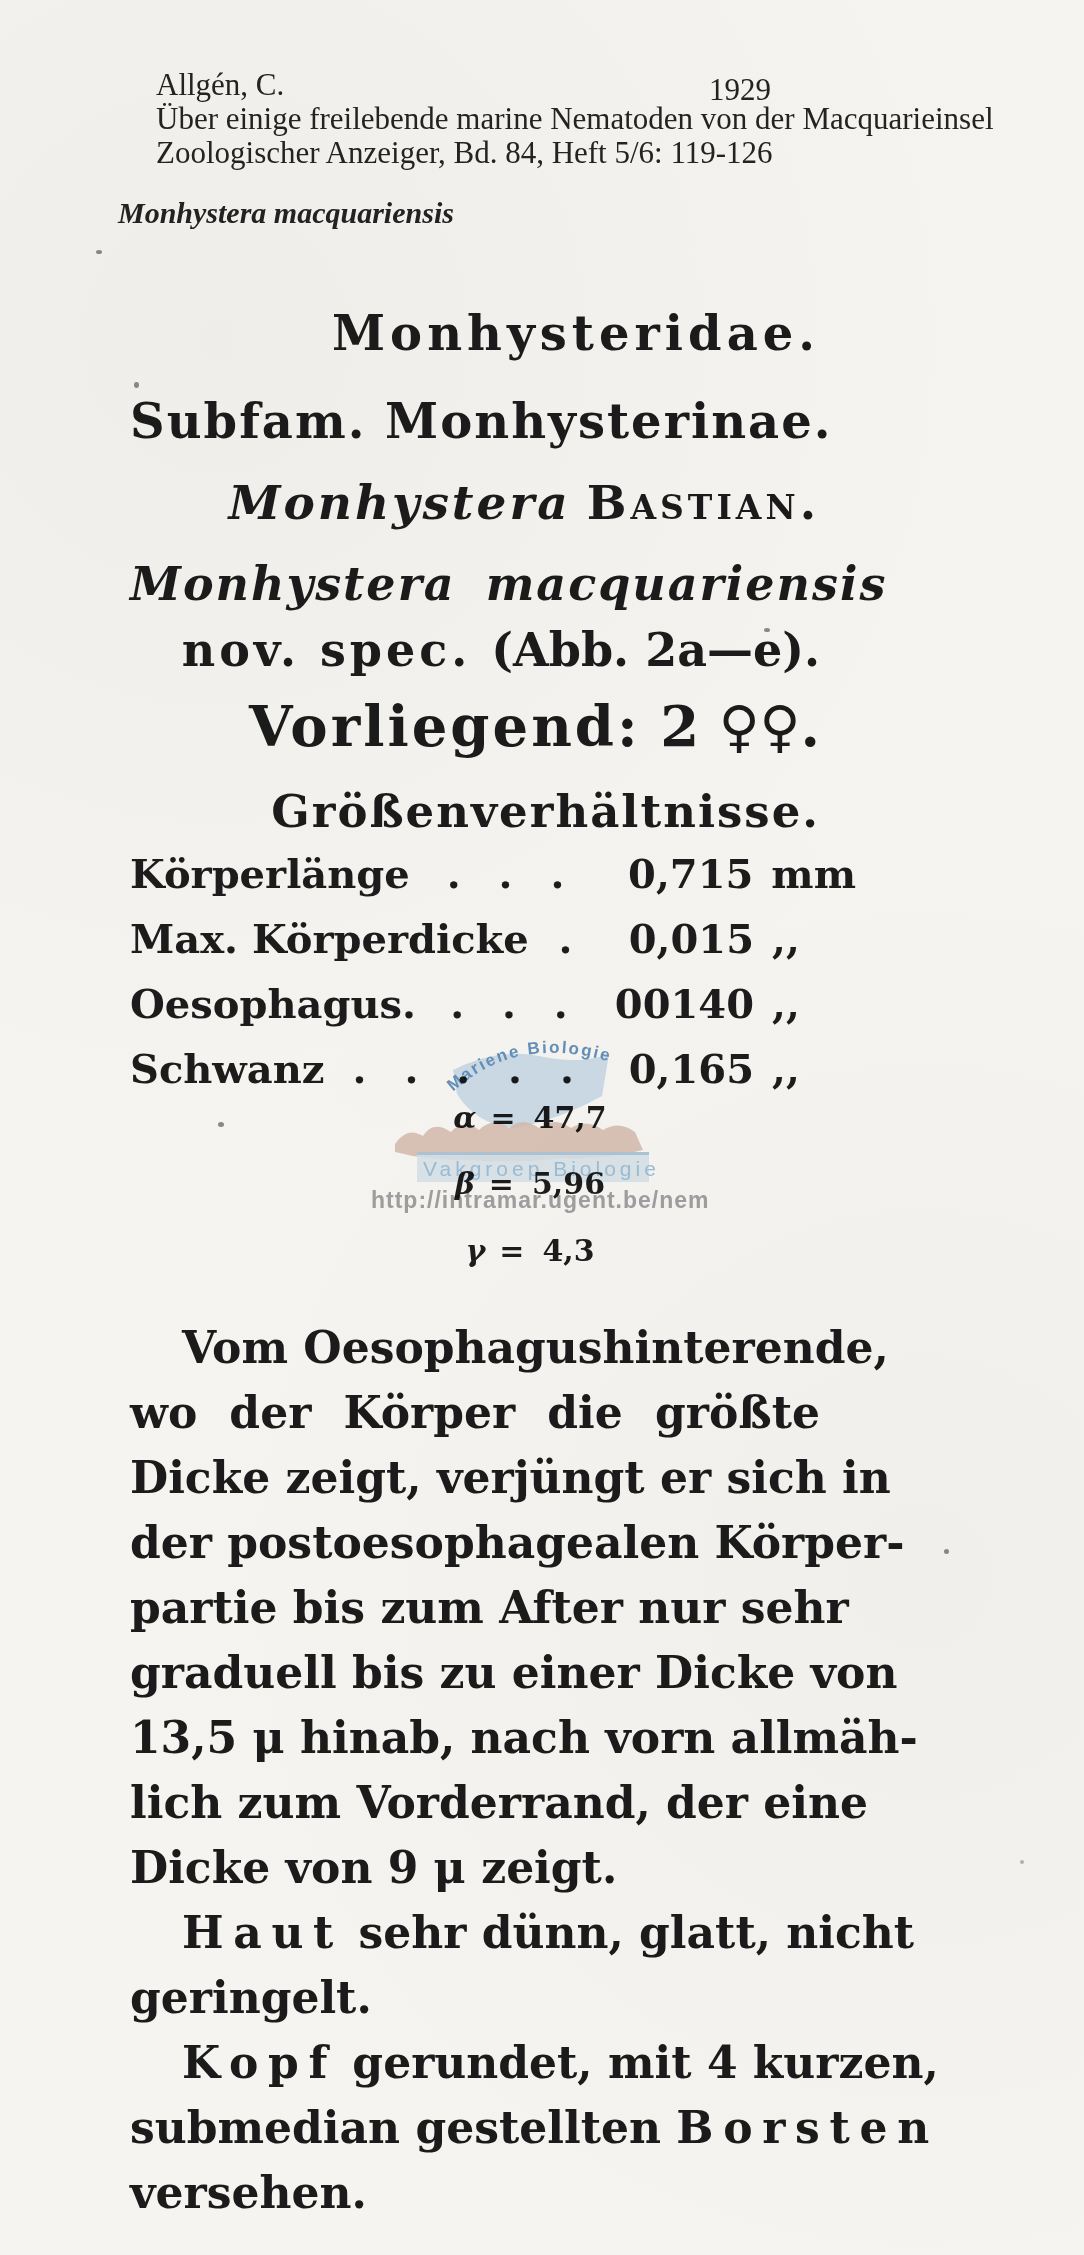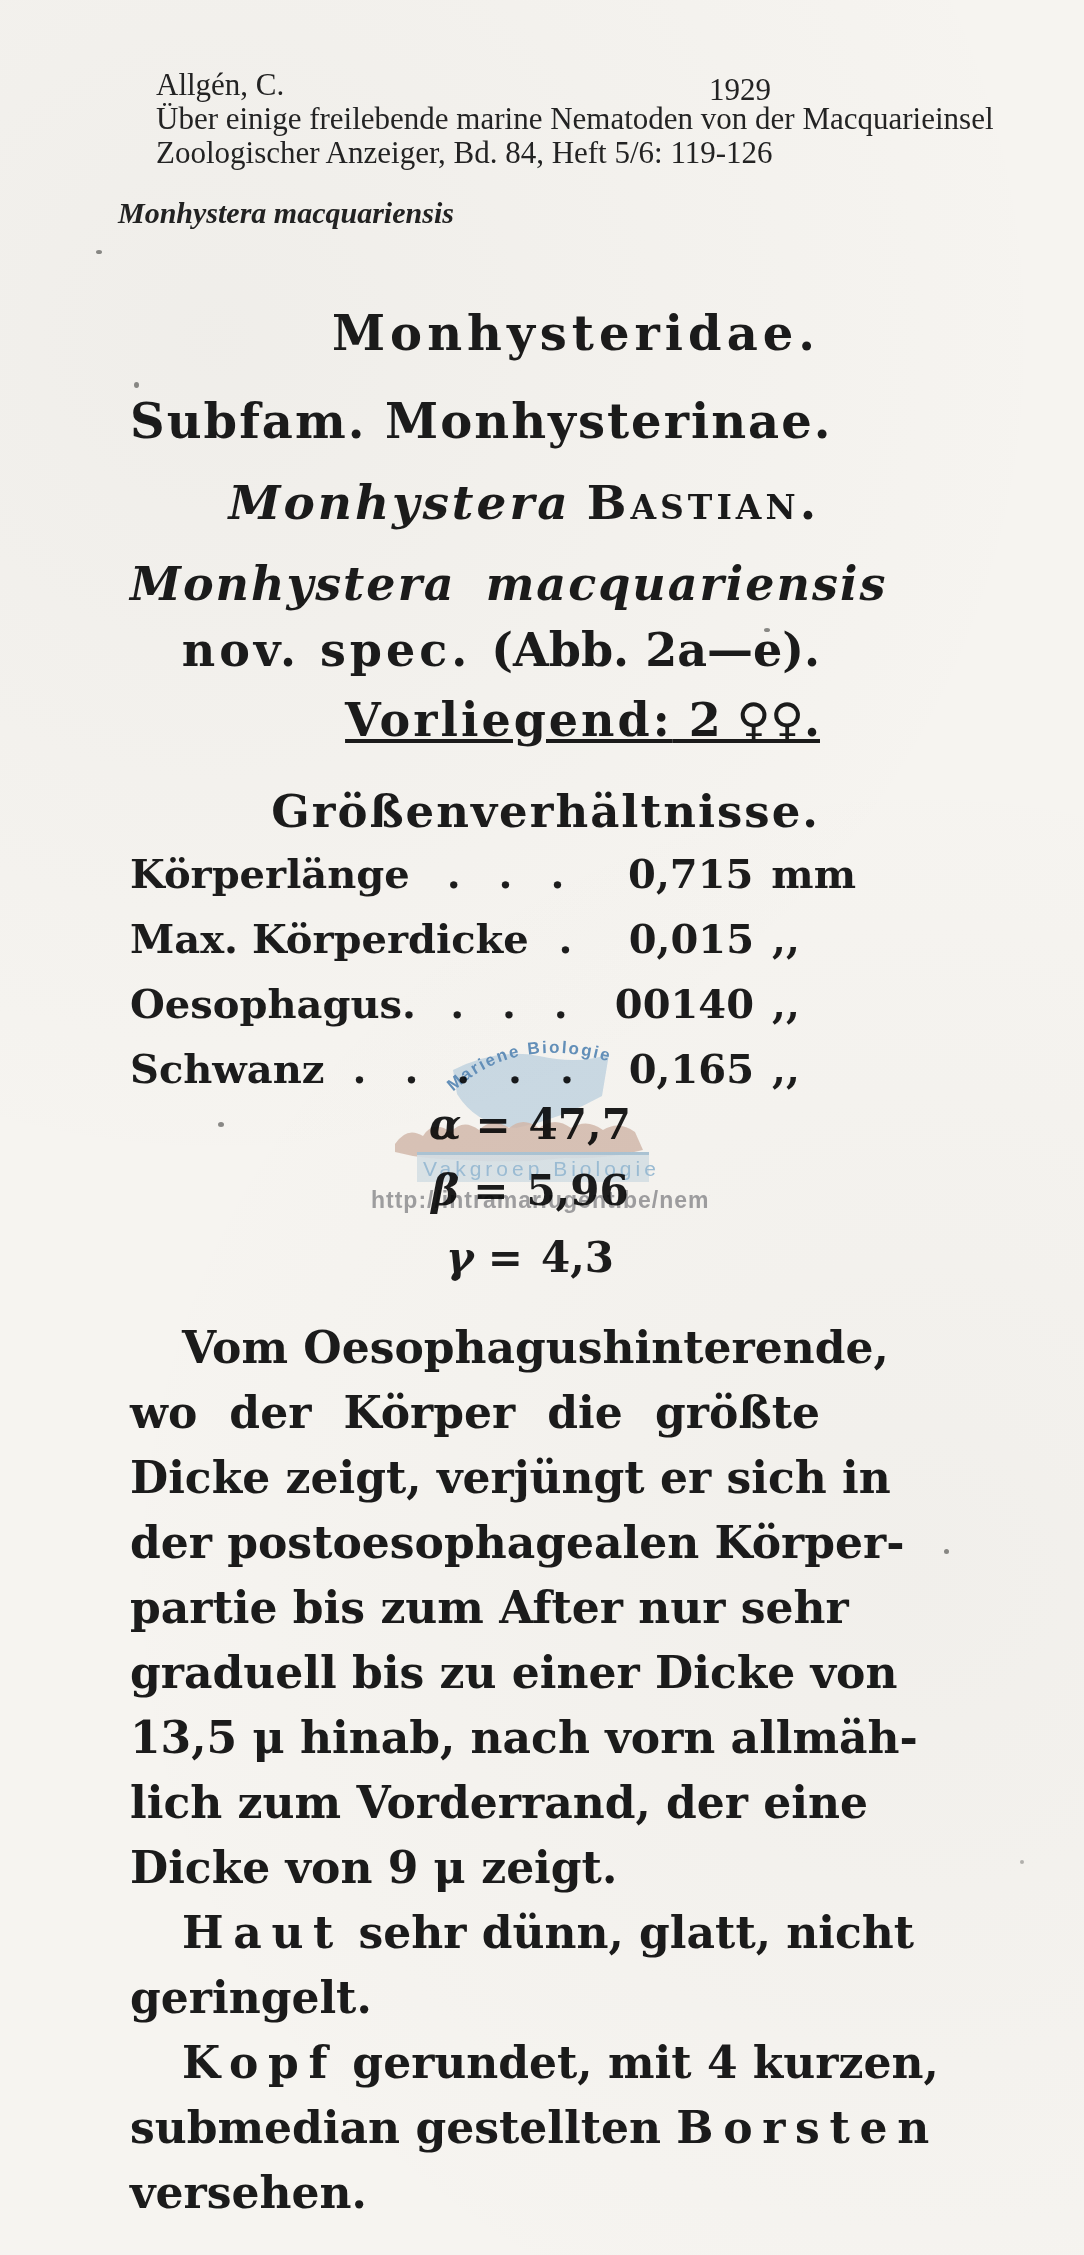--- a/index.html
+++ b/index.html
@@ -38,39 +38,39 @@
     color:#1b1b1b;white-space:nowrap;
   }
   .disp-family{font-size:48px;letter-spacing:5px;}
   .disp-subfam{font-size:48px;letter-spacing:2px;}
   .disp-genus{font-size:47px;}
   .genus-name{font-style:italic;letter-spacing:3px;}
   .genus-author{font-variant:small-caps;letter-spacing:4px;padding-left:16px;}
   .disp-species{font-size:46px;font-style:italic;letter-spacing:2px;word-spacing:12px;}
   .disp-nov{font-size:46px;}
   .ls4{letter-spacing:4px;}
-  .disp-vor{font-size:46px;text-decoration:underline;}
+  .disp-vor{font-size:56px;}
   .ls3{letter-spacing:3px;}
   .disp-groessen{font-size:45px;letter-spacing:2px;}
 
   
   .mrow{
     position:absolute;left:130px;width:726px;
     display:flex;align-items:baseline;
     font-size:40px;font-weight:bold;line-height:1.1;white-space:nowrap;
   }
   .mlabel{flex:0 0 auto;}
   .mdots{flex:1 1 auto;text-align:center;word-spacing:20px;letter-spacing:2px;}
   .mval{flex:0 0 150px;text-align:right;}
   .munit{flex:0 0 84px;text-align:left;padding-left:18px;}
 
   
   .ratio{
     position:absolute;left:230px;width:600px;text-align:center;
-    font-size:42px;font-weight:bold;white-space:nowrap;
+    font-size:30px;font-weight:bold;white-space:nowrap;
   }
   .rsym{font-style:italic;padding-right:14px;}
   .req{padding-right:18px;}
 
   
   .bodycol{
     position:absolute;left:130px;top:1320px;width:690px;
     font-size:44px;font-weight:bold;color:#1b1b1b;
   }
   .bline{

